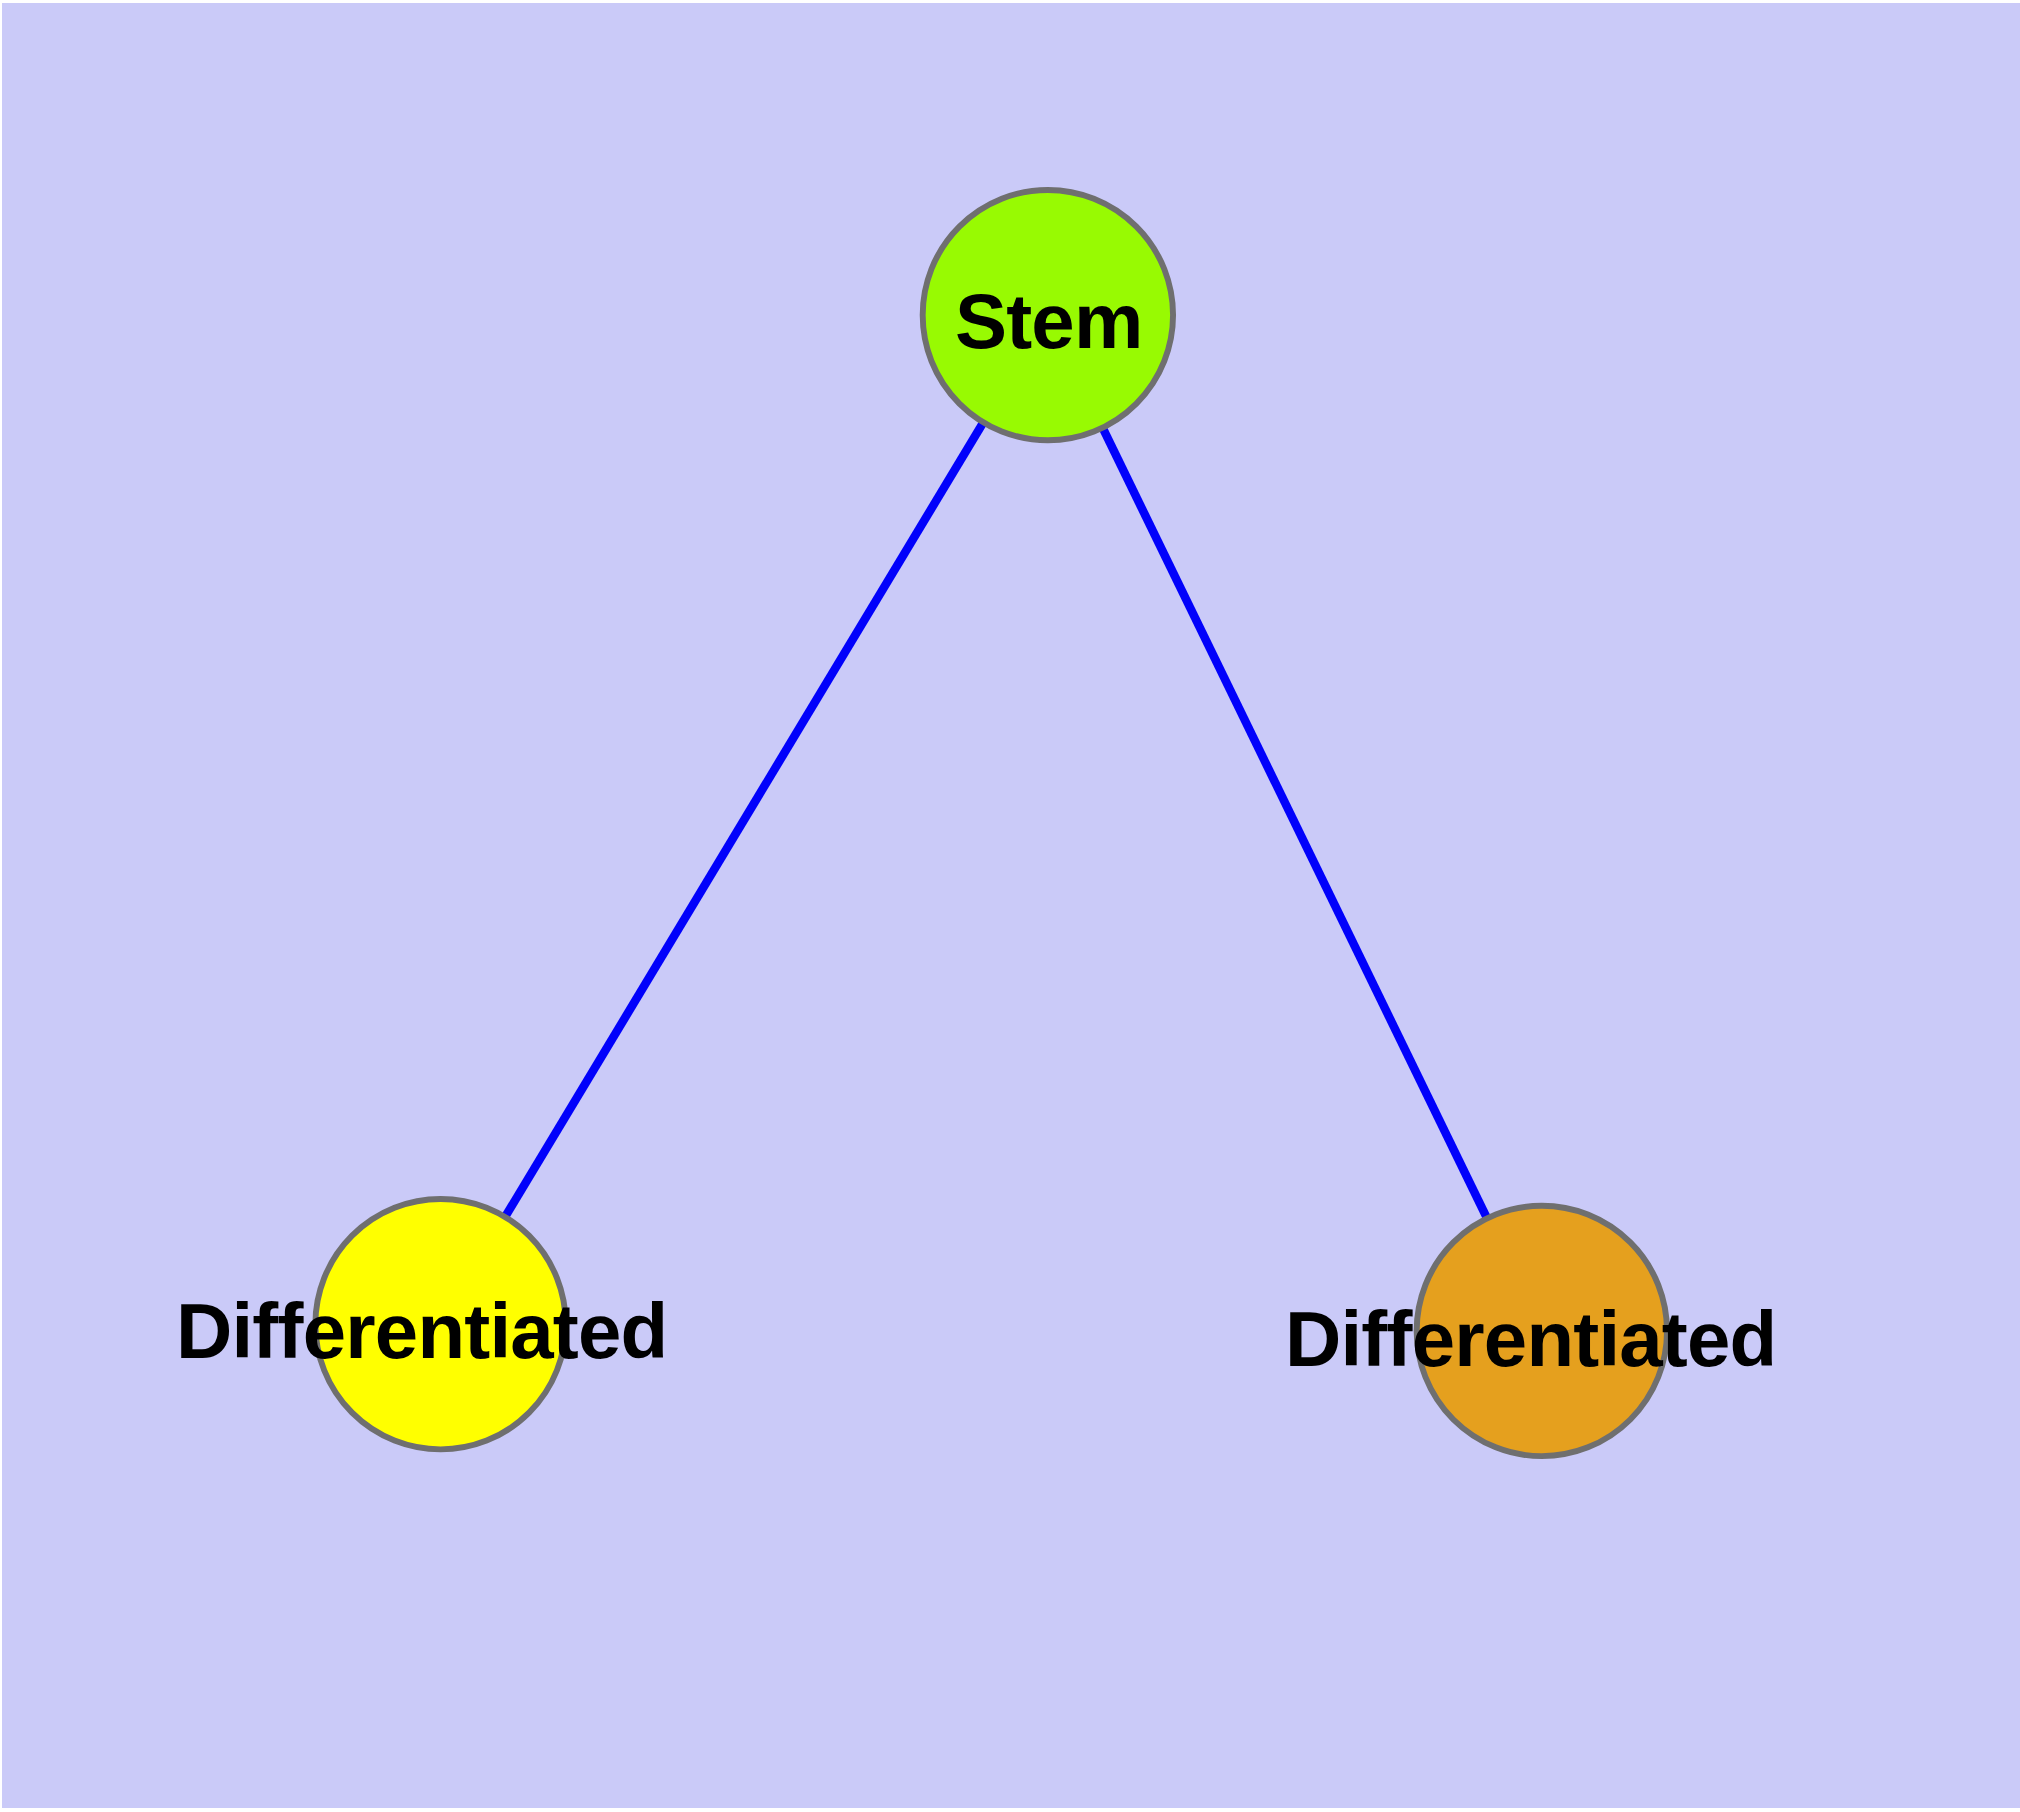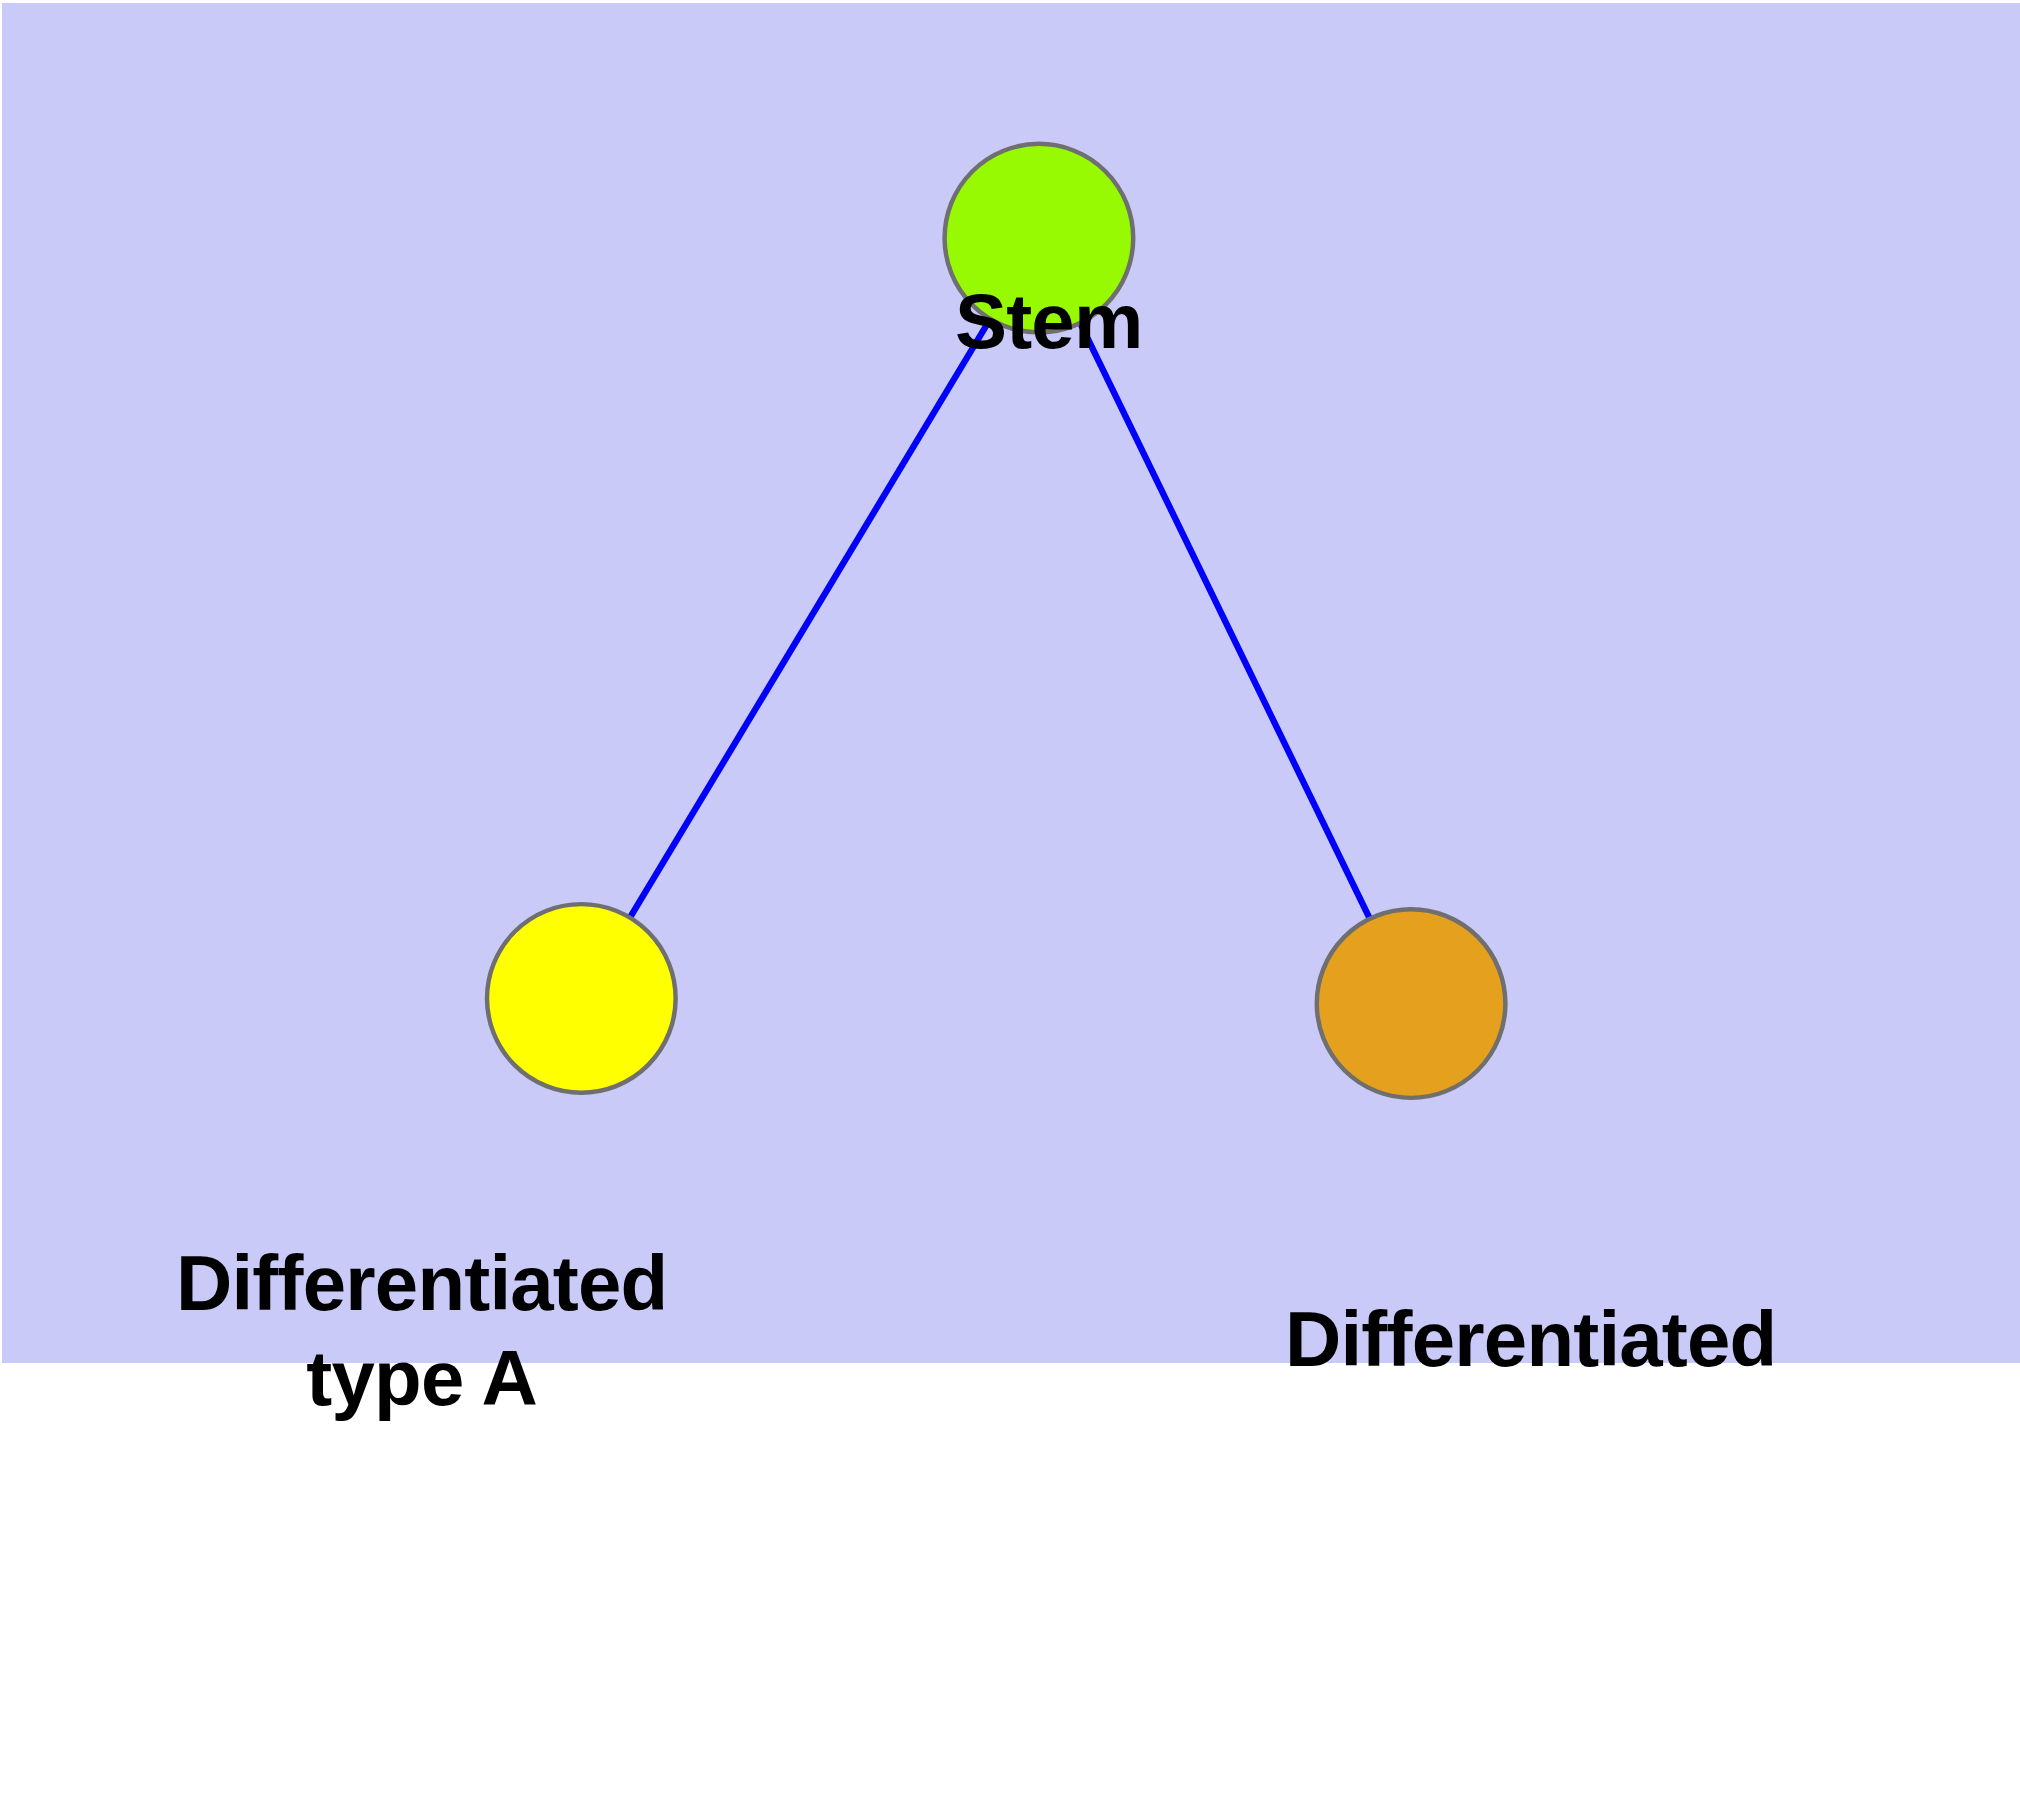--- a/index.html
+++ b/index.html
@@ -13,21 +13,21 @@
     width: 2021px;
     height: 1812px;
     background: #ffffff;
     overflow: hidden;
   }
   .canvas {
     position: absolute;
     left: 1.7px;
     top: 3.4px;
     width: 2019px;
-    height: 1360px;
+    height: 1805px;
     background: #CACAF8;
   }
   .edge-layer {
     position: absolute;
     left: 0;
     top: 0;
     width: 100%;
     height: 100%;
     display: block;
   }
@@ -68,21 +68,20 @@
       <circle class="node-circle" cx="516" cy="1562" r="148" fill="#FFFF00"></circle>
       <circle class="node-circle" cx="1818" cy="1570" r="148" fill="#E5A01E"></circle>
     </svg>
 
     <div class="node-label" style="left: 1047px; top: 318px;">
       <div class="label-line">Stem</div>
     </div>
 
     <div class="node-label" style="left: 420px; top: 1328px;">
       <div class="label-line">Differentiated</div>
-      <div class="label-line">type A</div>
     </div>
 
     <div class="node-label" style="left: 1529px; top: 1336px;">
       <div class="label-line">Differentiated</div>
     </div>
 
   </div>
 </div>
 
 

